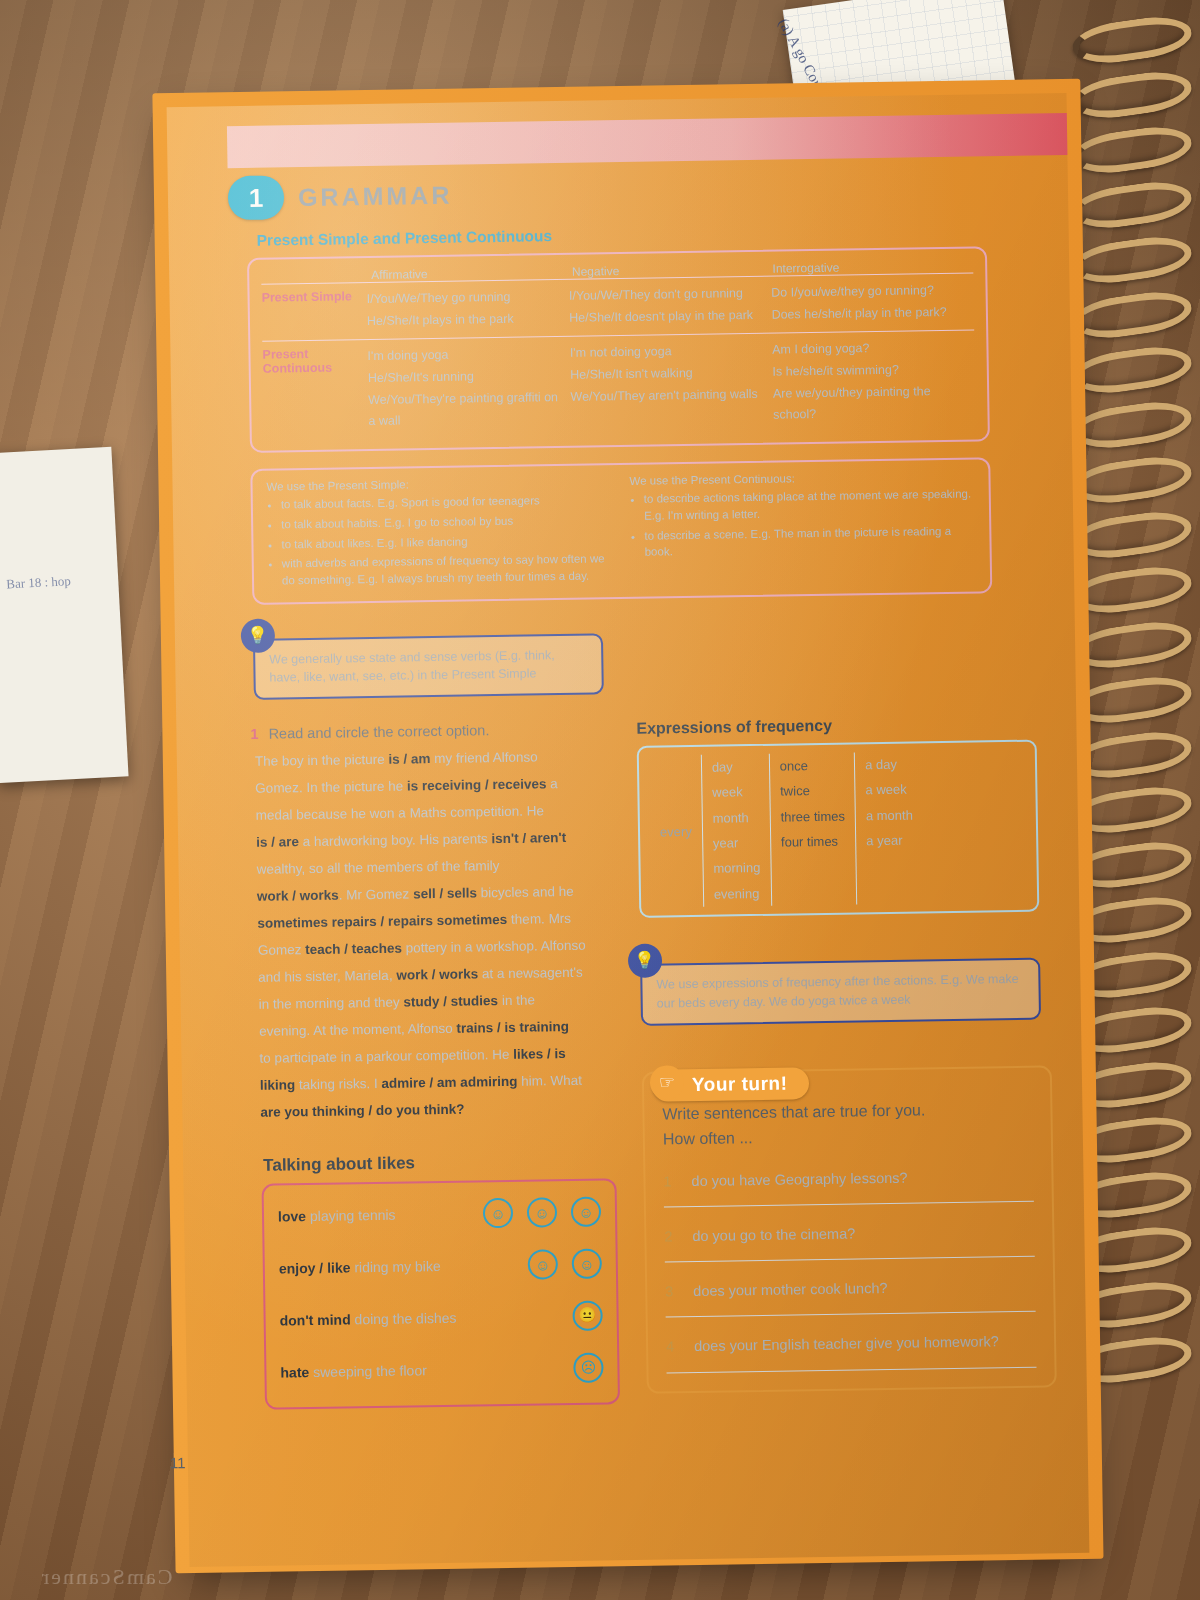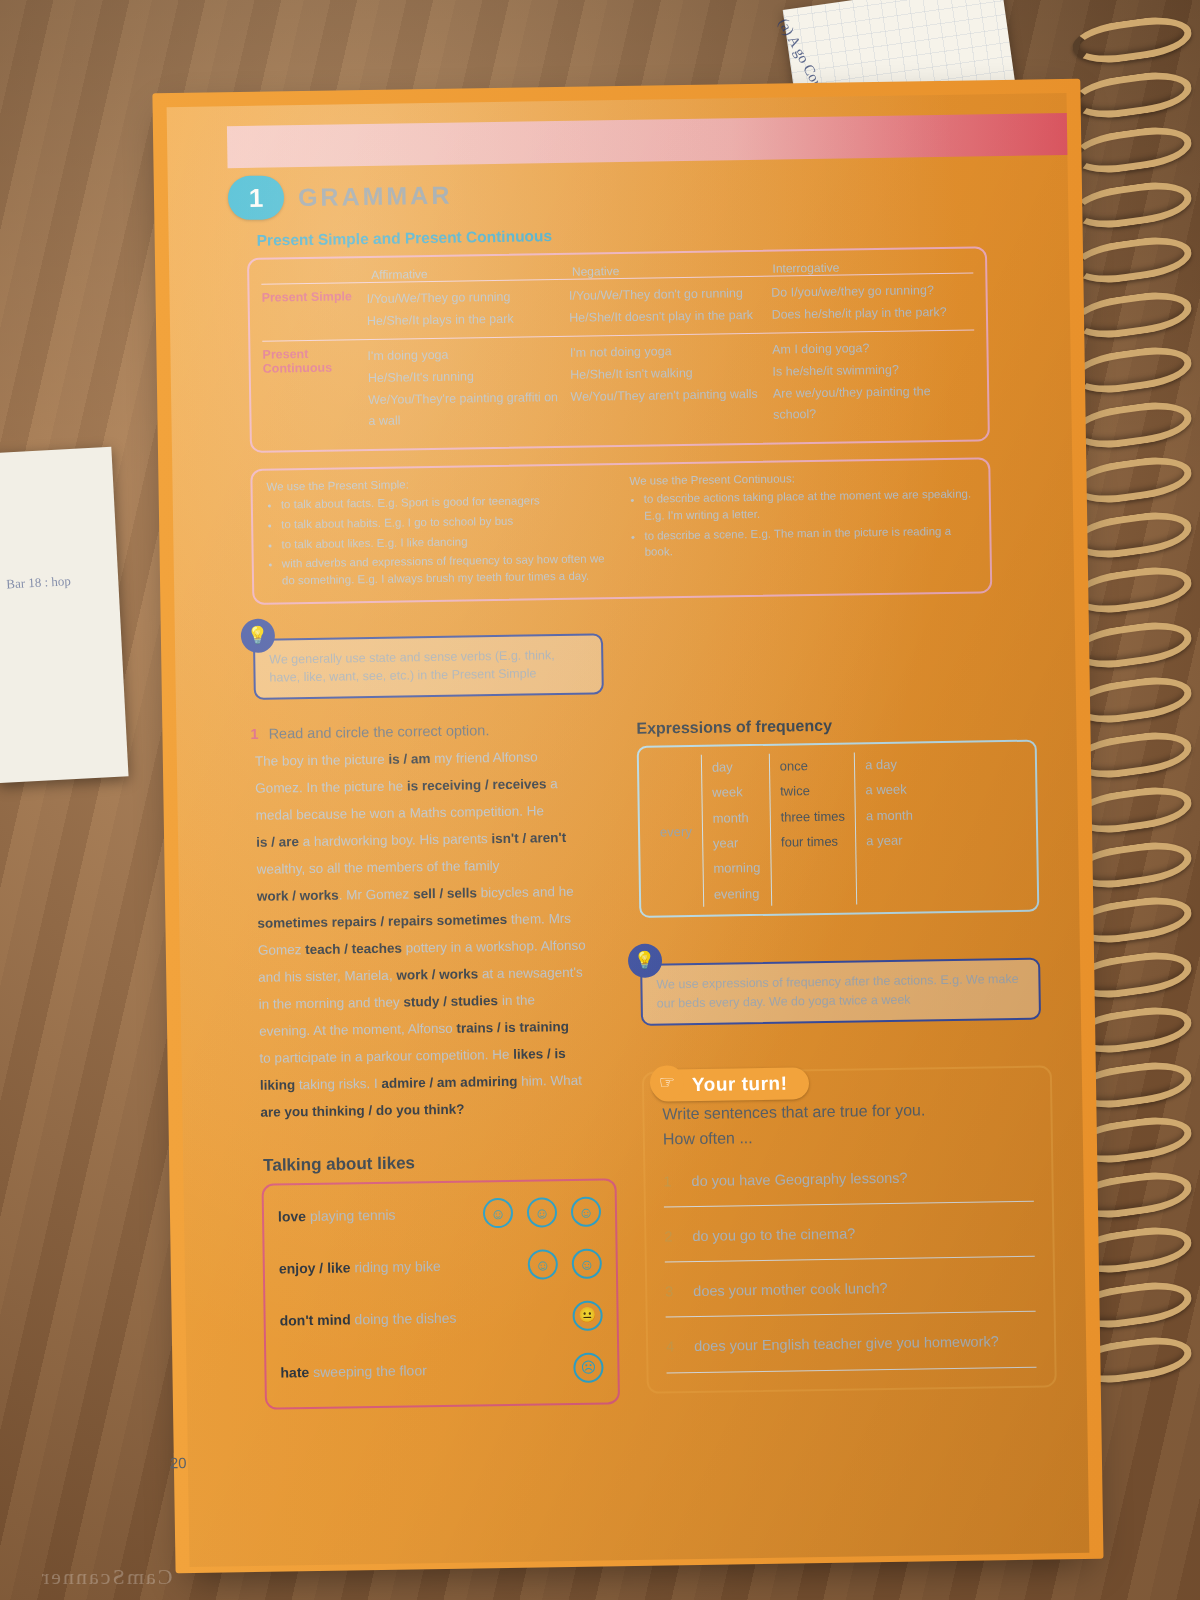--- a/index.html
+++ b/index.html
@@ -441,16 +441,16 @@
         <div class="yt-q">
           <span class="n">4</span>
           <span>does your English teacher give you homework?</span>
         </div>
         <div class="yt-line"></div>
       </div>
     </div>
 
   </div>
 
-  <div class="pagenum">20</div>
+  <div class="pagenum">11</div>
 </div>
 
 <div class="camlogo">CamScanner</div>
 
 </body></html>

